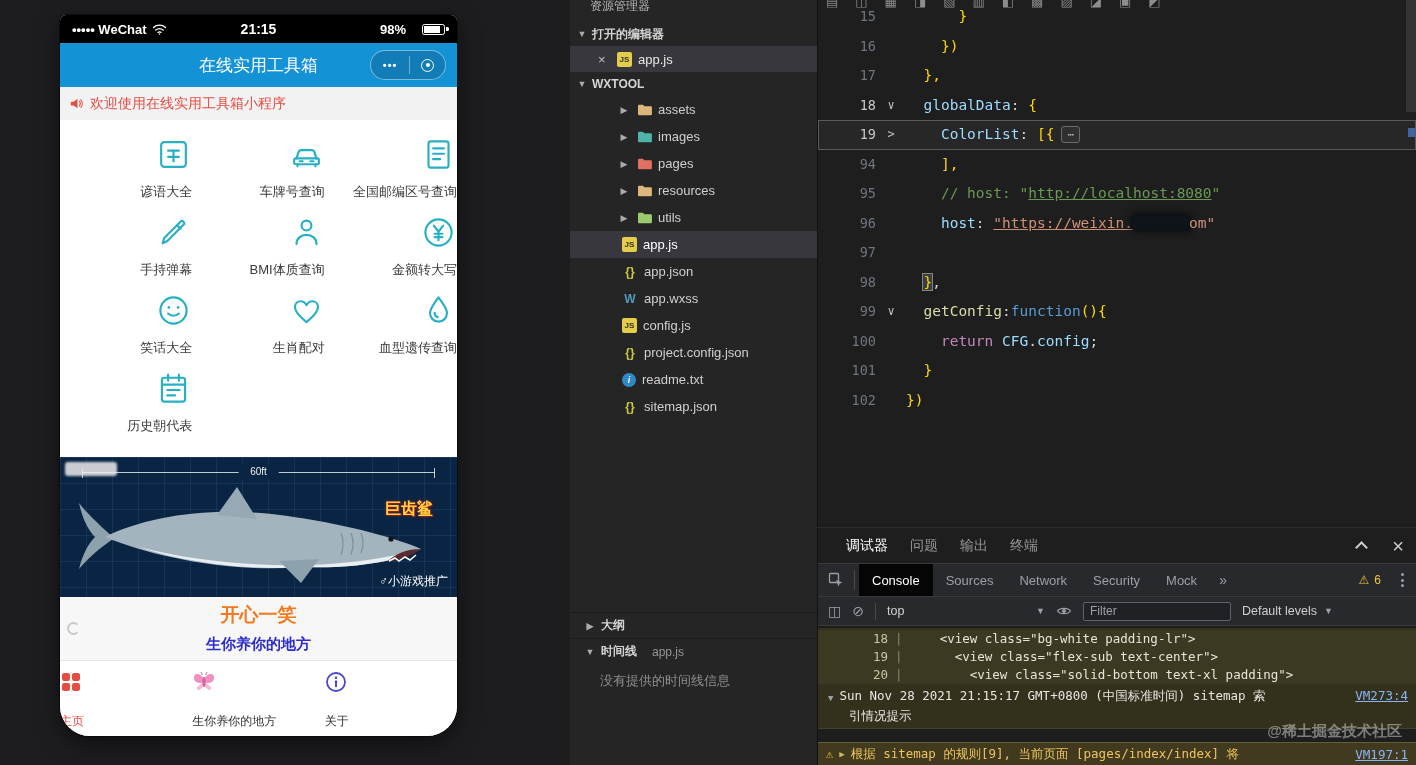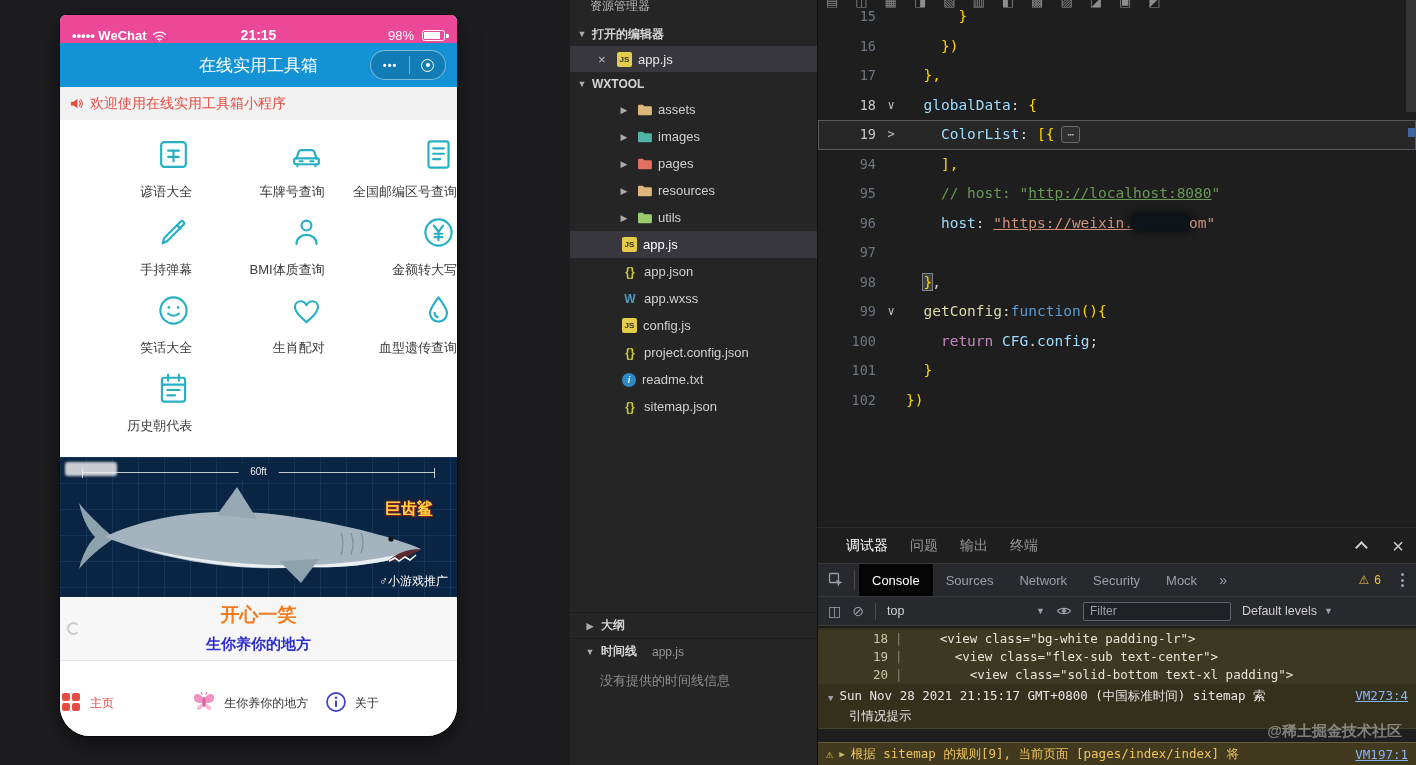--- a/index.html
+++ b/index.html
@@ -3,24 +3,24 @@
 <meta charset="utf-8">
 <style>
   *{margin:0;padding:0;box-sizing:border-box}
   html,body{width:1416px;height:765px;overflow:hidden}
   body{background:#1d1d20;font-family:"Liberation Sans",sans-serif;position:relative}
 
   
   .phone{position:absolute;left:60px;top:15px;width:397px;height:721px;background:#fff;
     border-radius:6px 6px 30px 30px;overflow:hidden;display:flex;flex-direction:column;
     box-shadow:0 0 0 1px rgba(0,0,0,.45),0 8px 22px rgba(0,0,0,.5)}
-  .p-status{height:28px;background:#ec4899;color:#fff;display:flex;align-items:flex-end;padding:0 12px;font-size:13px;position:relative;flex:none}
+  .p-status{height:28px;background:#000000;color:#fff;display:flex;align-items:center;padding:0 12px;font-size:13px;position:relative;flex:none}
   .p-status .carrier{display:flex;align-items:center;gap:5px;font-weight:bold}
   .p-time{position:absolute;left:50%;transform:translateX(-50%);font-weight:bold;font-size:14px}
-  .p-batt{margin-left:auto;display:flex;align-items:center;gap:8px;font-weight:normal}
+  .p-batt{margin-left:auto;display:flex;align-items:center;gap:16px;font-weight:bold}
   .batt-shape{width:23px;height:11px;border:1.5px solid #fff;border-radius:2.5px;position:relative;display:inline-block}
   .batt-shape::before{content:"";position:absolute;left:1px;top:1px;bottom:1px;width:16px;background:#fff}
   .batt-shape::after{content:"";position:absolute;right:-4.5px;top:2.5px;width:3px;height:4px;background:#fff;border-radius:0 1.5px 1.5px 0}
   .p-nav{height:44px;background:#1492d6;position:relative;display:flex;align-items:center;justify-content:center;flex:none}
   .p-title{color:#fff;font-size:17px}
   .capsule{position:absolute;right:11px;top:7px;width:76px;height:30px;border:1px solid rgba(255,255,255,.45);
     background:rgba(0,0,0,.15);border-radius:15px;display:flex;align-items:center}
   .cap-dots{flex:1.1;text-align:center;color:#fff;font-size:11px;letter-spacing:1px;line-height:28px;font-weight:bold}
   .cap-div{width:1px;height:18px;background:rgba(255,255,255,.4)}
   .cap-target{flex:1;display:flex;align-items:center;justify-content:center}
@@ -41,21 +41,21 @@
   .shark-svg{position:absolute;left:8px;top:24px;width:382px;height:104px}
   .blob{position:absolute;left:5px;top:5px;width:52px;height:14px;background:rgba(235,235,235,.85);border-radius:3px;filter:blur(1px)}
   .b-badge{position:absolute;right:24px;top:42px;color:#ffd23e;font-size:16px;font-weight:bold;
     text-shadow:0 0 3px rgba(185,35,35,.95),1px 1px 0 rgba(150,20,20,.8)}
   .b-wm{position:absolute;right:9px;bottom:7px;color:#fff;font-size:12px}
   .p-joke{height:63px;flex:none;background:#f7f7f7;text-align:center;position:relative}
   .jt{padding-top:5px;font-size:19px;font-weight:bold;color:#f37b1d}
   .jl{margin-top:7px;font-size:15px;font-weight:bold;color:#2d2dce;font-family:"Liberation Serif",serif}
   .spin{position:absolute;left:7px;top:25px;width:13px;height:13px;border:2px solid #c9c9c9;border-right-color:transparent;border-radius:50%}
   .p-tabbar{flex:1;background:#fff;border-top:1px solid #e5e5e5;display:flex;padding-top:10px}
-  .ptab{flex:1;display:flex;flex-direction:row;align-items:center;gap:8px}
+  .ptab{flex:1;display:flex;flex-direction:column;gap:16px}
   .ptab .lbl{font-size:12px;color:#333;white-space:nowrap}
   .ptab.active .lbl{color:#e54d42}
 
   
   .explorer{position:absolute;left:570px;top:0;width:247px;height:765px;background:#252526;color:#cfcfcf;font-size:13px}
   .x-title{height:14px;line-height:18px;margin-top:-3px;padding-left:20px;font-size:12px;color:#b8b8b8;overflow:hidden}
   .x-sec{height:24px;display:flex;align-items:center;font-weight:bold;font-size:12px;color:#d4d4d4;padding-left:6px;gap:4px}
   .x-sec .tw{font-size:9px;color:#ababab;width:12px;text-align:center}
   .x-open{height:26px;display:flex;align-items:center;gap:6px;background:#37373d;padding-left:28px}
   .x-close{color:#c2c2c2;font-size:13px;width:13px;line-height:13px}

